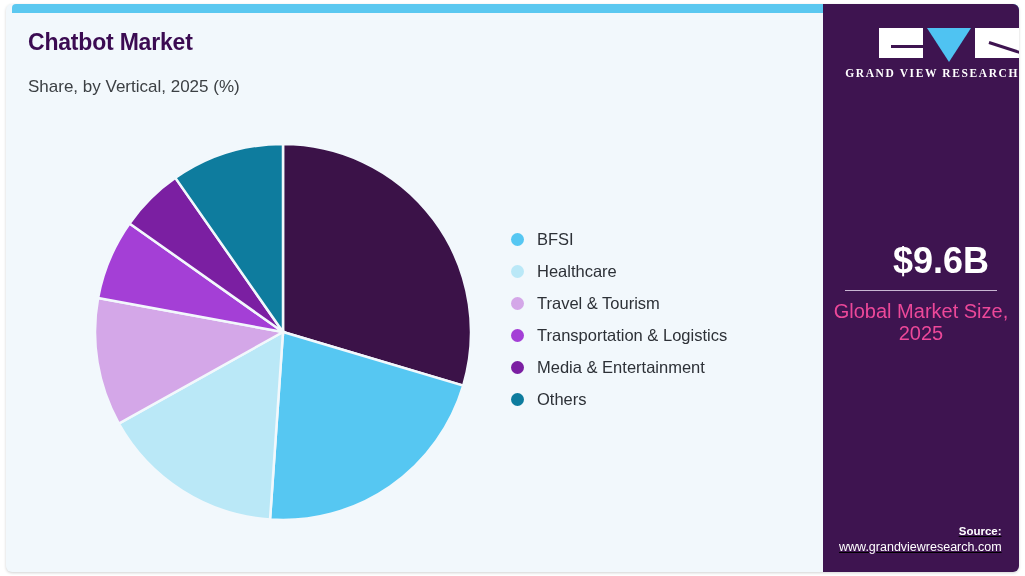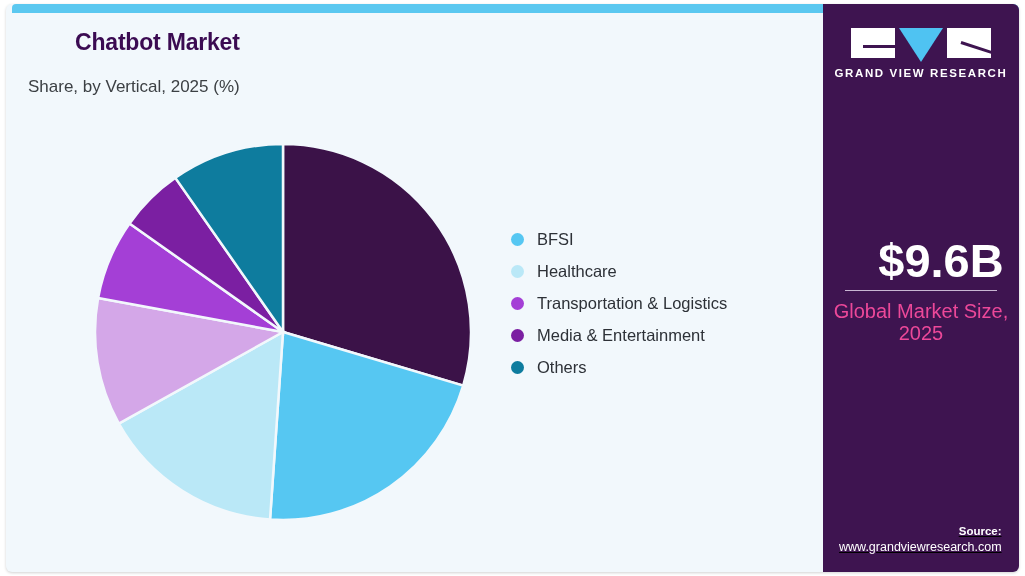--- a/index.html
+++ b/index.html
@@ -30,21 +30,20 @@
     background: #5BC8F0;
     border-radius: 4px 4px 0 0;
   }
 
   
   .header { position: absolute; left: 22px; top: 24px; }
   .chart-title {
     font-size: 23px; font-weight: bold;
     color: #3B0B52; letter-spacing: -0.2px;
     line-height: 28px;
-    text-align: right;
   }
   .chart-subtitle {
     font-size: 17px; color: #3C4044;
     line-height: 24px; margin-top: 19px;
   }
 
   
   .pie-wrap {
     position: absolute;
     left: 89px; top: 140px;
@@ -79,21 +78,21 @@
   
   .side-panel {
     position: absolute;
     right: 0px; top: 0px;
     width: 196px; height: 568px;
     background: #3E1450;
   }
   .logo-block {
     position: absolute;
     left: 0; right: 0; top: 24px;
-    display: flex; flex-direction: column; align-items: center;
+    display: flex; flex-direction: column; align-items: flex-end; font-family: Liberation Serif, serif;
   }
   .logo-marks {
     display: flex; align-items: flex-start;
     gap: 4px; height: 30px;
   }
   .logo-g, .logo-r {
     position: relative;
     width: 44px; height: 30px;
     background: #ffffff;
     overflow: hidden;
@@ -124,21 +123,21 @@
     margin-top: 9px;
     font-size: 11.5px; font-weight: bold;
     color: #ffffff; letter-spacing: 1.6px;
   }
   .stat-block {
     position: absolute;
     left: 0; right: 0; top: 236px;
     text-align: center;
   }
   .stat-value {
-    font-size: 47px; font-weight: bold;
+    font-size: 36px; font-weight: bold;
     color: #ffffff; line-height: 42px; margin-left: 40px;
   }
   .stat-rule {
     width: 152px; height: 1px;
     background: #C8B6D2;
     margin: 8px auto 9px auto;
   }
   .stat-caption {
     font-size: 20px; color: #ec4899;
     line-height: 22px;
@@ -186,20 +185,24 @@
     <div class="legend" id="legend">
         <div class="legend-item">
           <span class="legend-dot" style="background: rgb(86, 199, 242);"></span>
           <span class="legend-label">BFSI</span>
         </div>
         <div class="legend-item">
           <span class="legend-dot" style="background: rgb(186, 232, 247);"></span>
           <span class="legend-label">Healthcare</span>
         </div>
         <div class="legend-item">
+          <span class="legend-dot" style="background: rgb(212, 167, 232);"></span>
+          <span class="legend-label">Travel &amp; Tourism</span>
+        </div>
+        <div class="legend-item">
           <span class="legend-dot" style="background: rgb(164, 63, 214);"></span>
           <span class="legend-label">Transportation &amp; Logistics</span>
         </div>
         <div class="legend-item">
           <span class="legend-dot" style="background: rgb(123, 31, 162);"></span>
           <span class="legend-label">Media &amp; Entertainment</span>
         </div>
         <div class="legend-item">
           <span class="legend-dot" style="background: rgb(14, 124, 158);"></span>
           <span class="legend-label">Others</span>

